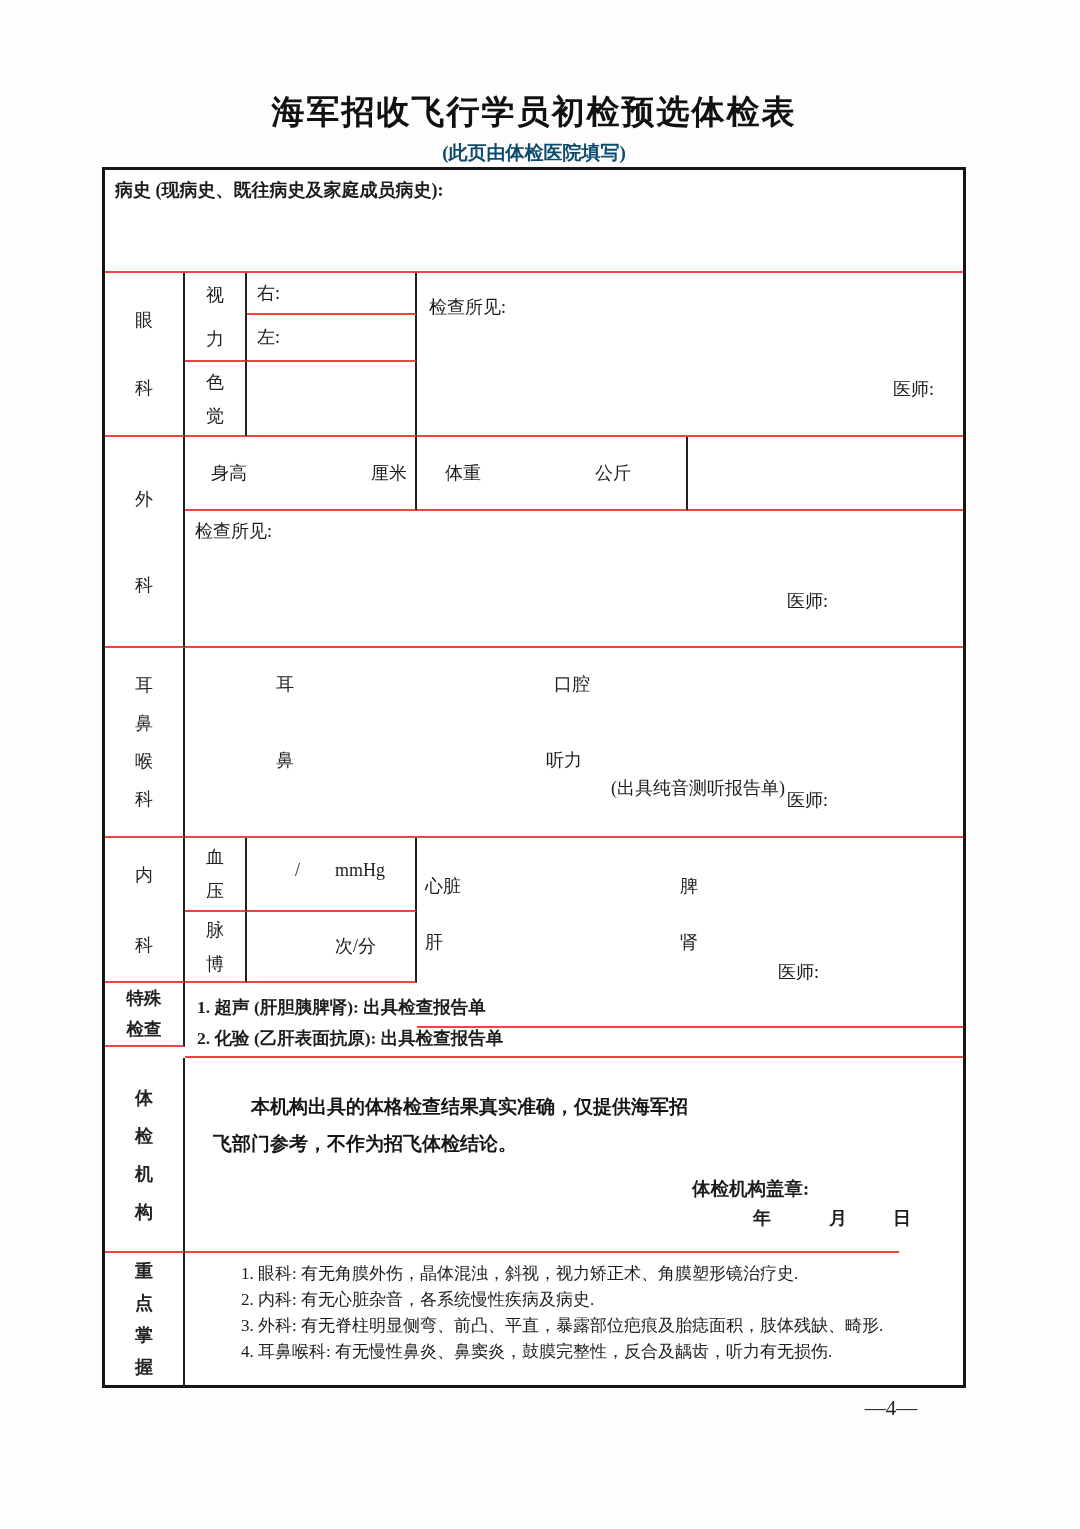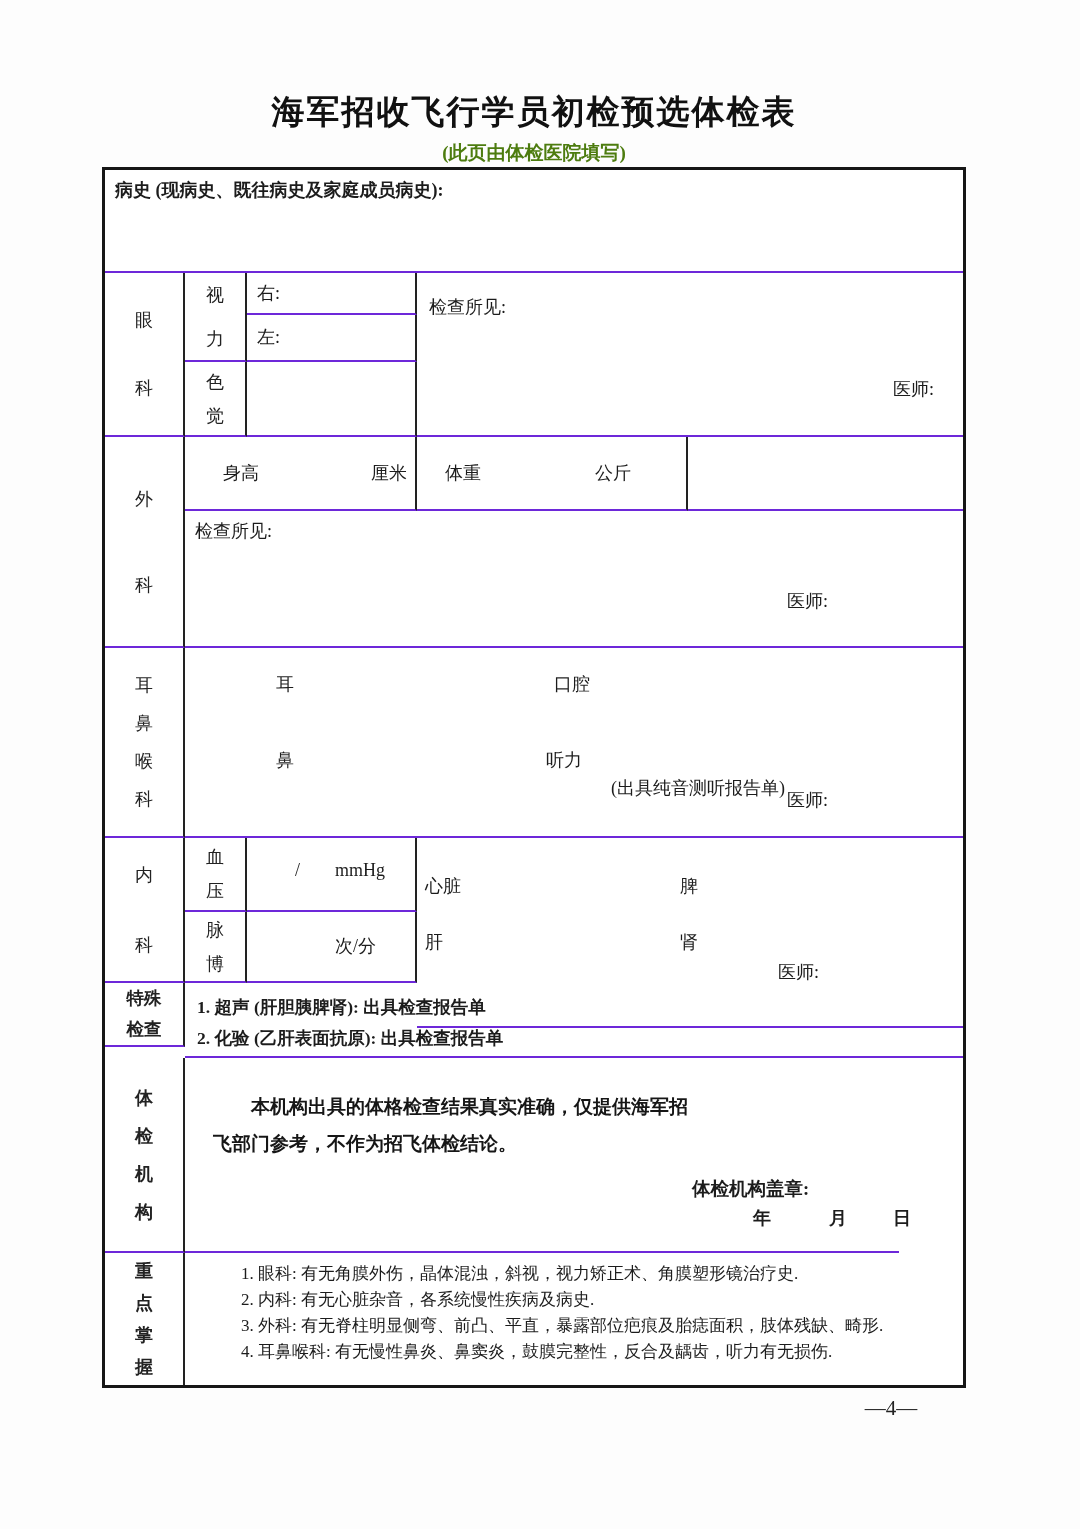--- a/index.html
+++ b/index.html
@@ -8,29 +8,29 @@
     font-family:"Liberation Serif","DejaVu Serif",serif;color:#1c1c1c;
     -webkit-font-smoothing:antialiased;
   }
   .page{position:absolute;inset:0;background:#fdfdfd;}
   .doc-title{
     position:absolute;left:102px;top:90px;width:864px;text-align:center;
     font-size:33px;font-weight:bold;letter-spacing:2px;color:#111;
   }
   .doc-subtitle{
     position:absolute;left:102px;top:140px;width:864px;text-align:center;
-    font-size:19px;font-weight:bold;color:#4d7c0f;
+    font-size:19px;font-weight:bold;color:#0c4a6e;
   }
   .form-table{
     position:absolute;left:102px;top:167px;width:864px;height:1221px;
     border:3px solid #161616;box-sizing:border-box;background:#fff;
   }
   .cell{position:absolute;box-sizing:border-box;}
   .br{border-right:2px solid #222;}
-  .bb{border-bottom:2px solid #6d28d9;}
+  .bb{border-bottom:2px solid #ef4444;}
   .vlabel{
     display:flex;align-items:center;justify-content:center;text-align:center;
     white-space:pre-line;font-size:18px;color:#222;
   }
   .lh68{line-height:68px;} .lh86{line-height:86px;} .lh70{line-height:70px;}
   .lh44{line-height:44px;} .lh38{line-height:38px;} .lh34{line-height:34px;}
   .lh31{line-height:31px;} .lh32{line-height:32px;}
   .pad{padding:8px 10px;font-size:18px;}
   .abs{position:absolute;font-size:18px;white-space:nowrap;}
   .statement{
@@ -76,21 +76,21 @@
 觉</div>
     <div class="cell br bb" style="left:142px;top:192px;width:170px;height:75px;"></div>
     <div class="cell bb" style="left:312px;top:103px;width:546px;height:164px;">
       <span class="abs" style="left:12px;top:22px;">检查所见:</span>
       <span class="abs" style="left:476px;top:104px;">医师:</span>
     </div>
 
     <div class="cell br bb vlabel lh86" style="left:0;top:267px;width:80px;height:211px;">外
 科</div>
     <div class="cell br bb" style="left:80px;top:267px;width:232px;height:74px;">
-      <span class="abs" style="left:38px;top:24px;font-family:Liberation Serif, serif;">身高</span>
+      <span class="abs" style="left:26px;top:24px;font-family:Liberation Serif, serif;">身高</span>
       <span class="abs" style="left:186px;top:24px;">厘米</span>
     </div>
     <div class="cell br bb" style="left:312px;top:267px;width:271px;height:74px;">
       <span class="abs" style="left:28px;top:24px;">体重</span>
       <span class="abs" style="left:178px;top:24px;">公斤</span>
     </div>
     <div class="cell bb" style="left:583px;top:267px;width:275px;height:74px;"></div>
     <div class="cell bb" style="left:80px;top:341px;width:778px;height:137px;">
       <span class="abs" style="left:10px;top:8px;">检查所见:</span>
       <span class="abs" style="left:602px;top:78px;">医师:</span>

